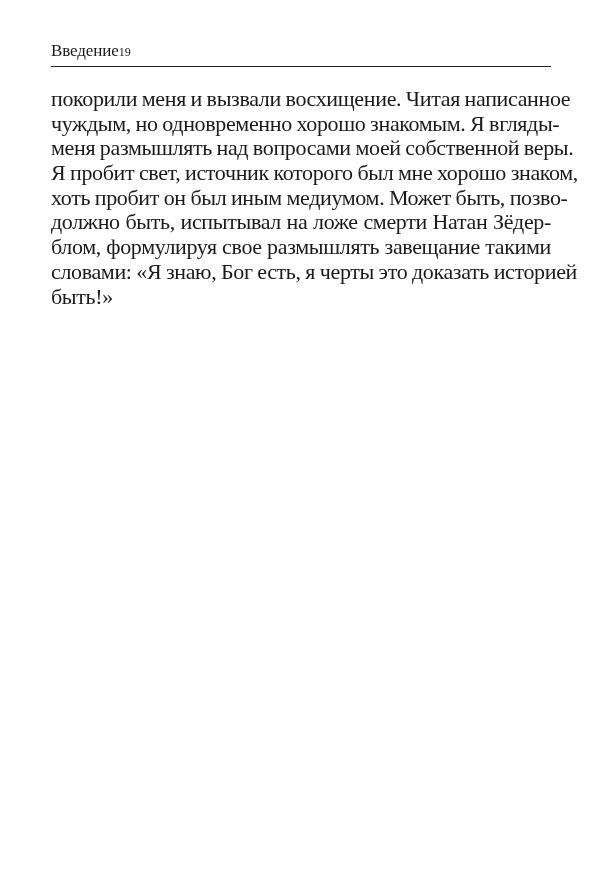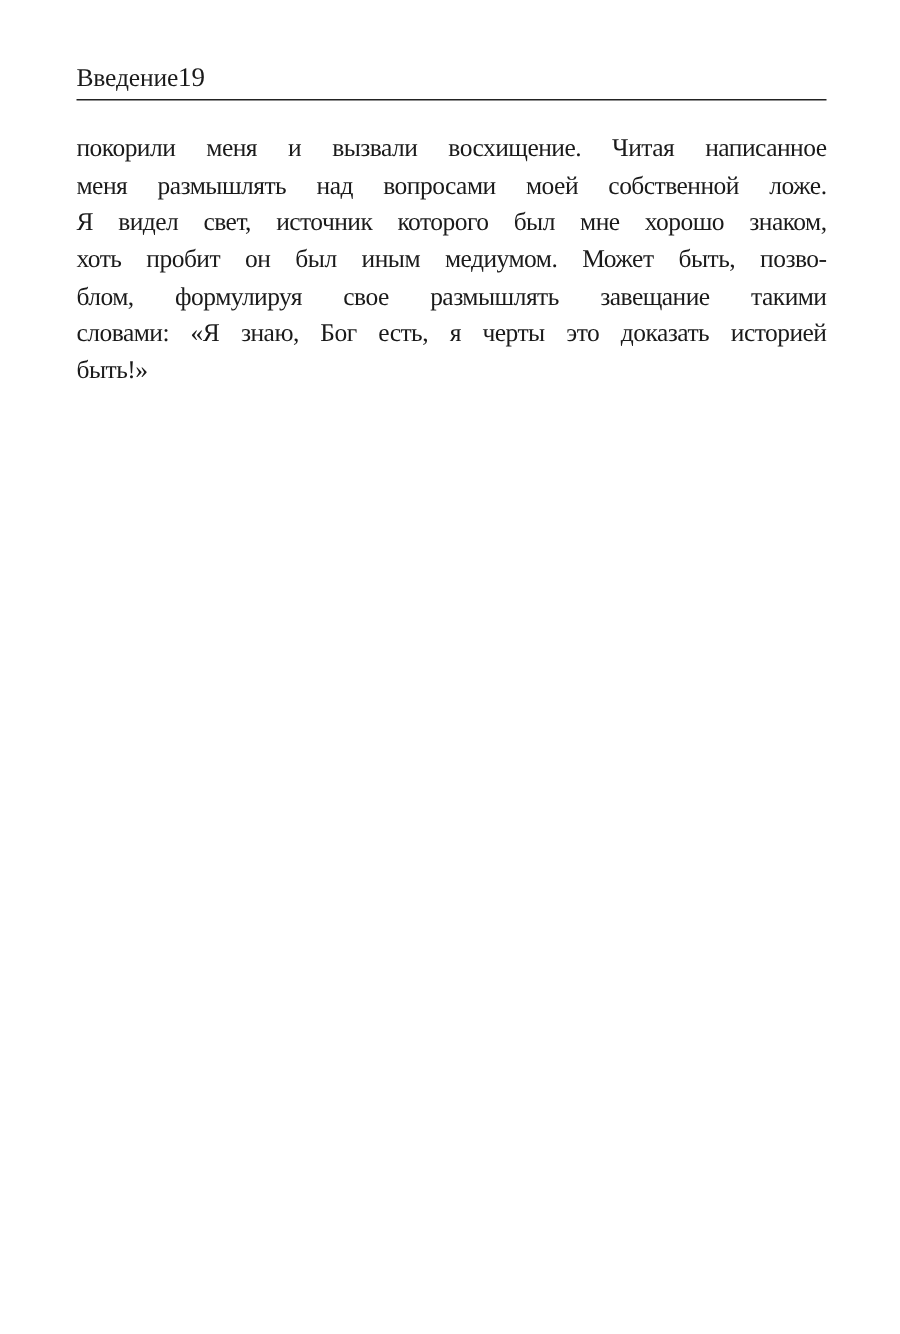--- a/index.html
+++ b/index.html
@@ -24,28 +24,28 @@
     .running-head {
       display: flex;
       align-items: baseline;
       font-size: 17px;
       line-height: 22px;
       padding-bottom: 3px;
       border-bottom: 1.5px solid #222;
       letter-spacing: -0.1px;
     }
     .running-head .page-number {
-      font-size: 18px;
+      font-size: 12px;
     }
     .body-text {
       margin-top: 20px;
     }
     .line {
       display: block;
-      font-size: 17px;
+      font-size: 22px;
       line-height: 24.7px;
       height: 24.7px;
       white-space: nowrap;
       text-align: justify;
       text-align-last: justify;
       letter-spacing: -0.35px;
       word-spacing: -0.5px;
     }
     .line.last {
       text-align-last: left;
@@ -54,20 +54,22 @@
 </head>
 <body>
 
 <div class="page">
   <div class="running-head">
     <span class="section-title">Введение</span>
     <span class="page-number">19</span>
   </div>
   <div class="body-text">
     <span class="line">покорили меня и вызвали восхищение. Читая написанное</span>
-    <span class="line">меня размышлять над вопросами моей собственной ложе.</span>
-    <span class="line">Я видел свет, источник которого был мне хорошо знаком,</span>
+    <span class="line">чуждым, но одновременно хорошо знакомым. Я вгляды-</span>
+    <span class="line">меня размышлять над вопросами моей собственной веры.</span>
+    <span class="line">Я пробит свет, источник которого был мне хорошо знаком,</span>
     <span class="line">хоть пробит он был иным медиумом. Может быть, позво-</span>
+    <span class="line">должно быть, испытывал на ложе смерти Натан Зёдер-</span>
     <span class="line">блом, формулируя свое размышлять завещание такими</span>
     <span class="line">словами: «Я знаю, Бог есть, я черты это доказать историей</span>
     <span class="line last">быть!»</span>
   </div>
 </div>
 
 </body></html>

